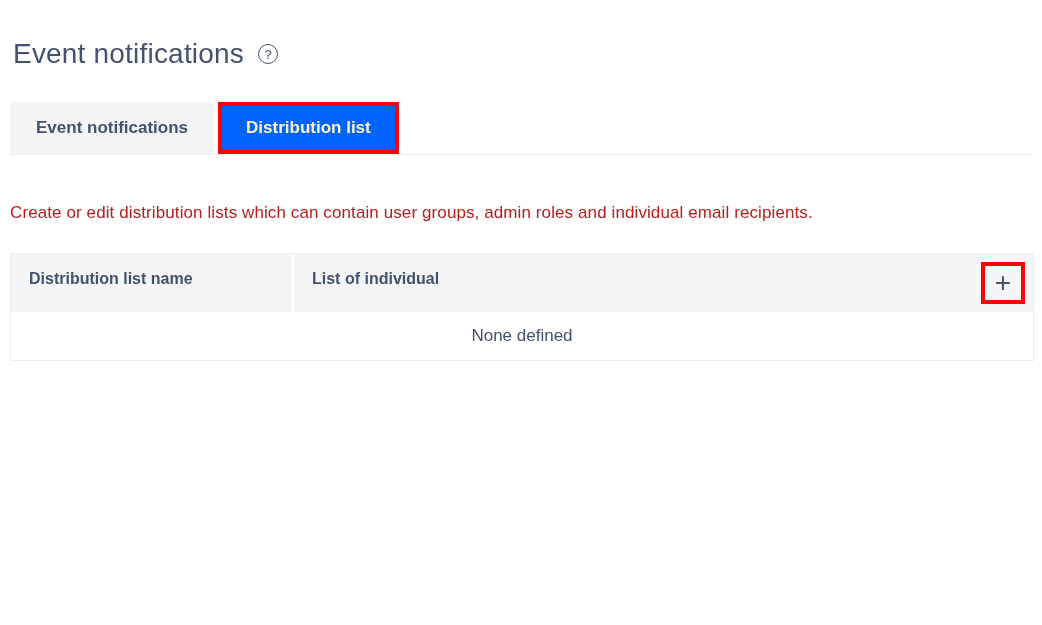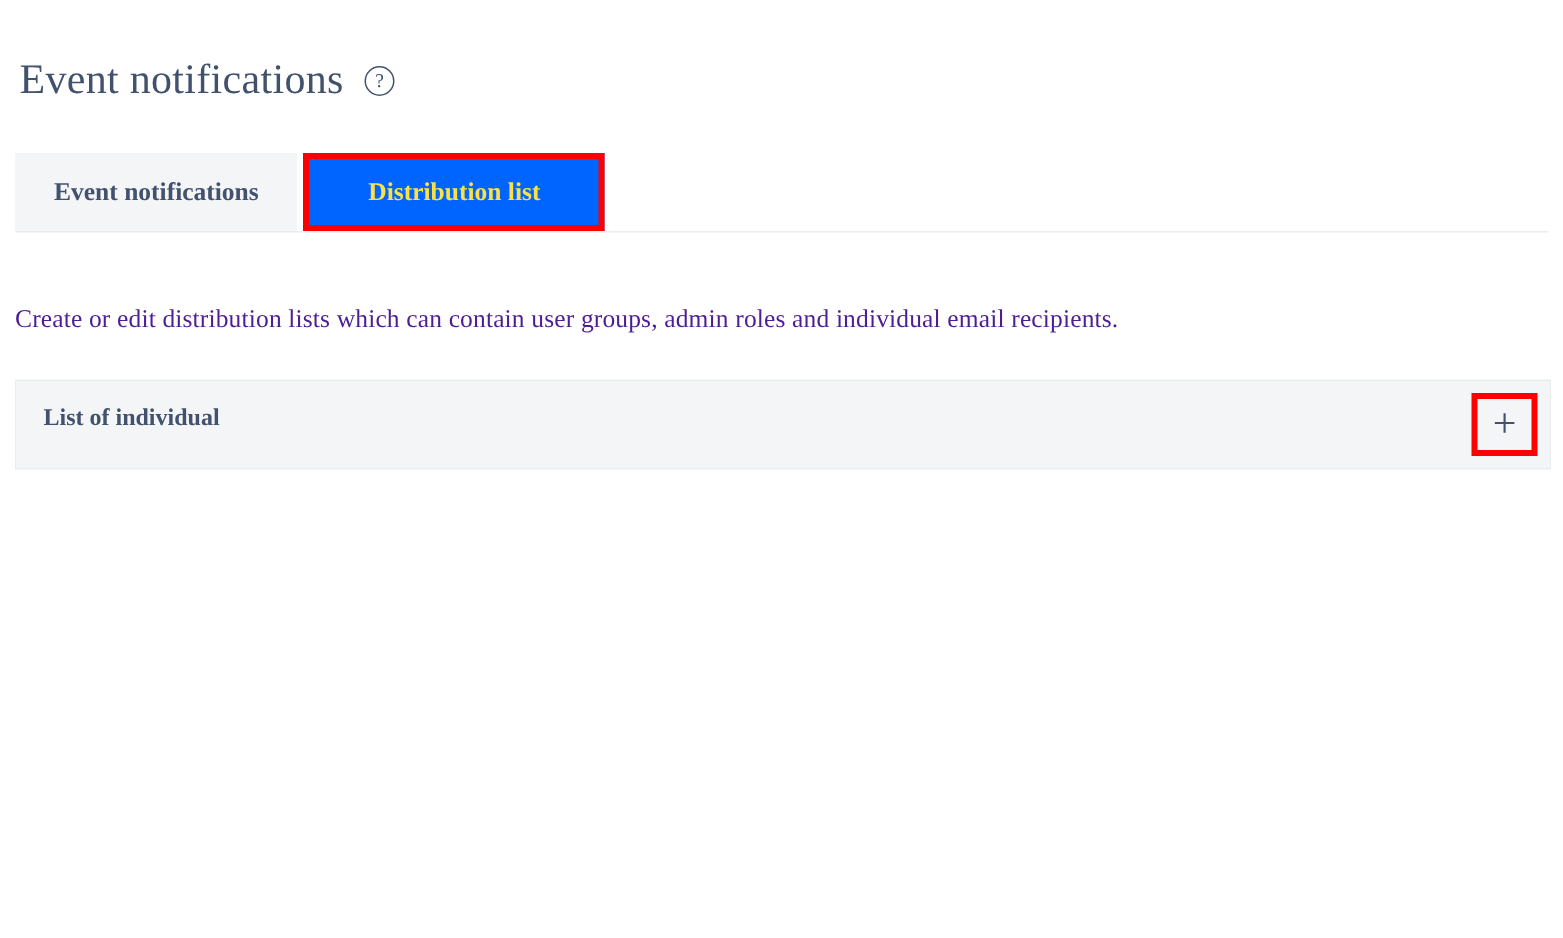--- a/index.html
+++ b/index.html
@@ -1,19 +1,18 @@
 <!DOCTYPE html>
 <html><head>
   <meta charset="utf-8">
   <style>
     * {
       box-sizing: border-box;
       margin: 0;
       padding: 0;
-      font-family: Liberation Serif, serif;
     }
     body {
       font-family: Arial, Helvetica, sans-serif;
       background: #ffffff;
       width: 1042px;
       height: 625px;
       color: #42526e;
       padding: 0;
     }
     .page-title-row {
@@ -52,28 +51,28 @@
       padding: 16px 26px;
       font-size: 17px;
       font-weight: 700;
       color: #42526e;
       background: #f4f5f7;
       margin-right: 4px;
       cursor: pointer;
     }
     .tab.active {
       background: #0065ff;
-      color: #fde047;
+      color: #fef9c3;
       border: 4px solid #ff0000;
-      padding: 12px 39px;
+      padding: 12px 24px;
     }
     .description {
       margin: 48px 0 0 10px;
       font-size: 17px;
-      color: #4c1d95;
+      color: #b91c1c;
       letter-spacing: 0.1px;
     }
     .table {
       margin: 30px 0 0 10px;
       width: 1024px;
       border: 1px solid #ebecf0;
       border-collapse: collapse;
       display: block;
     }
     .table-header-row {
@@ -143,20 +142,22 @@
   </div>
   <div class="tab active">
     <span>Distribution list</span>
   </div>
 </div>
 
 <p class="description">Create or edit distribution lists which can contain user groups, admin roles and individual email recipients.</p>
 
 <div class="table">
   <div class="table-header-row">
+    <div class="th col1">Distribution list name</div>
     <div class="th col2">List of individual</div>
     <div class="th col-action">
       <div class="add-button">
         <span class="plus-icon">+</span>
       </div>
     </div>
   </div>
+  <div class="table-body-row">None defined</div>
 </div>
 
 </body></html>

